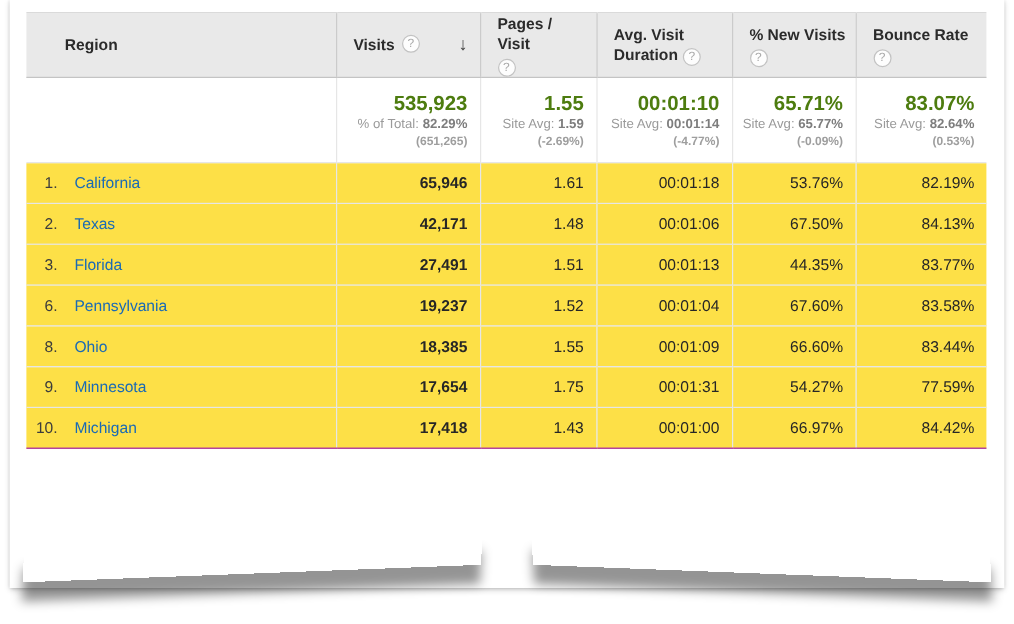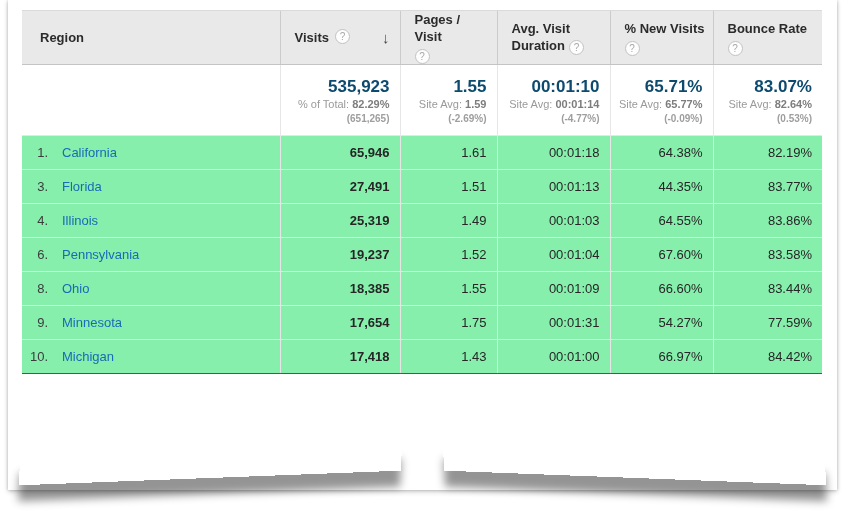--- a/index.html
+++ b/index.html
@@ -48,21 +48,21 @@
     font-weight: bold;
     color: #2b2b2b;
     text-align: left;
     border-top: 1px solid #dadada;
     border-bottom: 1px solid #c4c4c4;
     padding: 0 6px 0 14px;
     line-height: 17px;
     cursor: pointer;
   }
   thead th + th { border-left: 1px solid #cbcbcb; }
-  th.th-region { padding-left: 18px; }
+  th.th-region { padding-left: 32px; }
   th.th-newvisits { padding-right: 3px; }
 
   .th-inner-flex { display: flex; gap: 6px; padding-right: 4px; }
 
   .help {
     display: inline-block;
     width: 15px; height: 15px;
     line-height: 14px;
     border-radius: 50%;
     border: 1px solid #c2c2c2;
@@ -92,21 +92,21 @@
     vertical-align: middle;
     text-align: right;
     padding: 6px 10px 6px 4px;
     background: #ffffff;
   }
   tr.summary-row td + td { border-left: 1px solid #e6e6e6; }
   .big {
     display: block;
     font-size: 17px;
     font-weight: bold;
-    color: #0c4a6e;
+    color: #4d7c0f;
     line-height: 21px;
     white-space: nowrap;
   }
   .subline {
     display: block;
     font-size: 11px;
     color: #9a9a9a;
     line-height: 15px;
     white-space: nowrap;
   }
@@ -120,21 +120,21 @@
     white-space: nowrap;
   }
 
   
   tr.data-row td {
     height: 34px;
     border-top: 1px solid #e6e6e6;
     font-size: 13px;
     color: #262626;
     vertical-align: middle;
-    background: #86efac;
+    background: #fde047;
   }
   tr.data-row td + td {
     border-left: 1px solid #e6e6e6;
     text-align: right;
     padding-right: 10px;
   }
   tr.data-row:last-child td { border-bottom: 1px solid #a21caf; }
   td.region-cell { padding-left: 2px; }
   .rank {
     display: inline-block;
@@ -226,45 +226,45 @@
           <span class="extra">(0.53%)</span>
         </td>
       </tr>
     <tr class="data-row">
     <td class="region-cell">
       <span class="rank">1.</span><a class="region-link">California</a>
     </td>
     <td class="visits-cell">65,946</td>
     <td>1.61</td>
     <td>00:01:18</td>
-    <td>64.38%</td>
+    <td>53.76%</td>
     <td>82.19%</td>
+  </tr>
+        <tr class="data-row">
+    <td class="region-cell">
+      <span class="rank">2.</span><a class="region-link">Texas</a>
+    </td>
+    <td class="visits-cell">42,171</td>
+    <td>1.48</td>
+    <td>00:01:06</td>
+    <td>67.50%</td>
+    <td>84.13%</td>
   </tr>
         <tr class="data-row">
     <td class="region-cell">
       <span class="rank">3.</span><a class="region-link">Florida</a>
     </td>
     <td class="visits-cell">27,491</td>
     <td>1.51</td>
     <td>00:01:13</td>
     <td>44.35%</td>
     <td>83.77%</td>
   </tr>
         <tr class="data-row">
     <td class="region-cell">
-      <span class="rank">4.</span><a class="region-link">Illinois</a>
-    </td>
-    <td class="visits-cell">25,319</td>
-    <td>1.49</td>
-    <td>00:01:03</td>
-    <td>64.55%</td>
-    <td>83.86%</td>
-  </tr>
-        <tr class="data-row">
-    <td class="region-cell">
       <span class="rank">6.</span><a class="region-link">Pennsylvania</a>
     </td>
     <td class="visits-cell">19,237</td>
     <td>1.52</td>
     <td>00:01:04</td>
     <td>67.60%</td>
     <td>83.58%</td>
   </tr>
         <tr class="data-row">
     <td class="region-cell">

